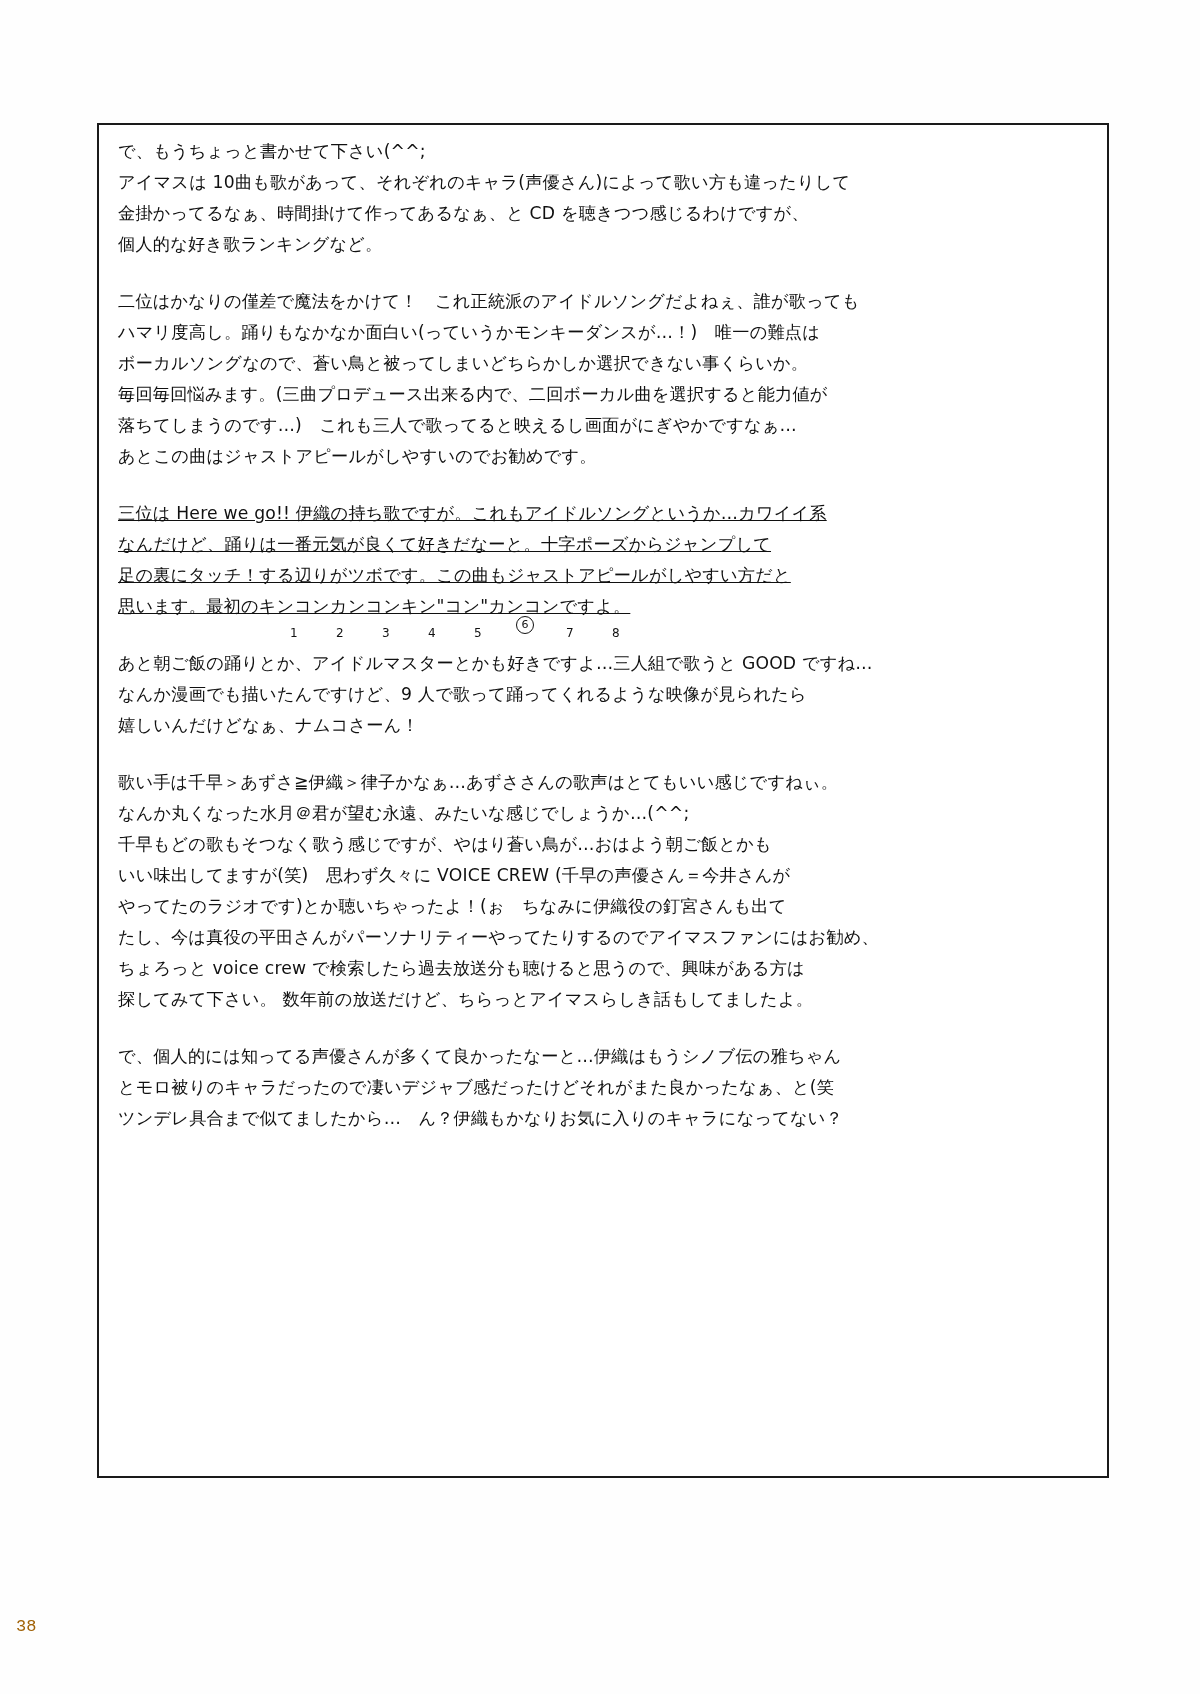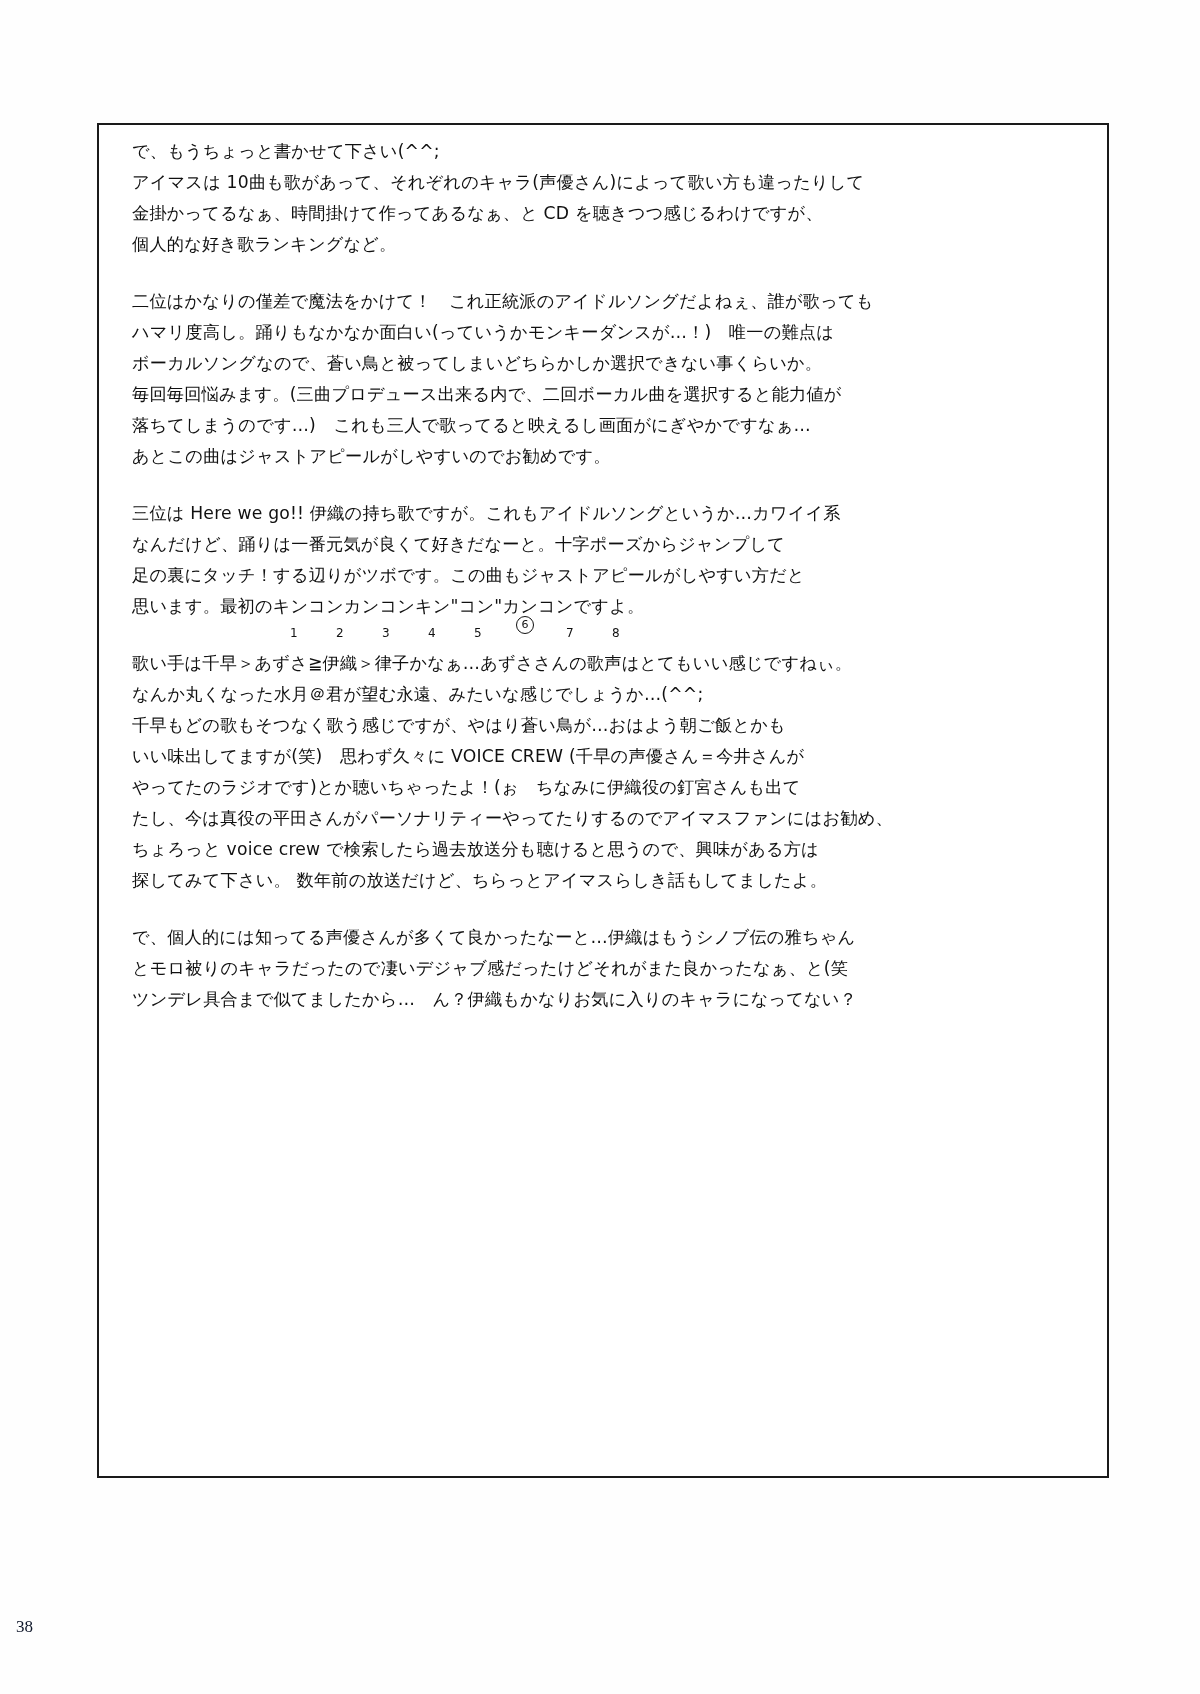--- a/index.html
+++ b/index.html
@@ -36,24 +36,24 @@
     position: absolute;
     left: 118px;
     top: 136px;
     width: 960px;
     font-size: 17.2px;
     line-height: 31px;
     letter-spacing: 0.2px;
     color: #101010;
   }
   .para {
-    margin: 0 0 26px 14px;
+    margin: 0 0 26px 0;
     white-space: pre-wrap;
   }
-  .para.tight { margin-bottom: 0; }
+  .para.tight { margin-bottom: 0; text-decoration: underline; }
   .numbers-row {
     position: relative;
     height: 26px;
     margin: -4px 0 4px 0;
     font-size: 12px;
     color: #111;
   }
   .numbers-row span {
     position: absolute;
     top: 0;
@@ -66,22 +66,22 @@
     line-height: 15px;
     text-align: center;
     top: -2px;
     font-size: 11px;
   }
   .page-number {
     position: absolute;
     left: 16px;
     top: 1617px;
     font-size: 17px;
-    color: #0f172a;
-    font-family: Liberation Serif, serif;
+    color: #a16207;
+    font-family: Liberation Mono, monospace;
   }
 </style>
 </head>
 <body>
 
 <div class="page">
   <div class="frame"></div>
 
   <div class="text-body">
     <p class="para">で、もうちょっと書かせて下さい(^^;
@@ -103,20 +103,23 @@
       <span style="left:172px;">1</span>
       <span style="left:218px;">2</span>
       <span style="left:264px;">3</span>
       <span style="left:310px;">4</span>
       <span style="left:356px;">5</span>
       <span class="circled" style="left:398px;">6</span>
       <span style="left:448px;">7</span>
       <span style="left:494px;">8</span>
     </div>
 
+    <p class="para">あと朝ご飯の踊りとか、アイドルマスターとかも好きですよ…三人組で歌うと GOOD ですね…
+なんか漫画でも描いたんですけど、9 人で歌って踊ってくれるような映像が見られたら
+嬉しいんだけどなぁ、ナムコさーん！</p>
     <p class="para">歌い手は千早＞あずさ≧伊織＞律子かなぁ…あずささんの歌声はとてもいい感じですねぃ。
 なんか丸くなった水月＠君が望む永遠、みたいな感じでしょうか…(^^;
 千早もどの歌もそつなく歌う感じですが、やはり蒼い鳥が…おはよう朝ご飯とかも
 いい味出してますが(笑)　思わず久々に VOICE CREW (千早の声優さん＝今井さんが
 やってたのラジオです)とか聴いちゃったよ！(ぉ　ちなみに伊織役の釘宮さんも出て
 たし、今は真役の平田さんがパーソナリティーやってたりするのでアイマスファンにはお勧め、
 ちょろっと voice crew で検索したら過去放送分も聴けると思うので、興味がある方は
 探してみて下さい。 数年前の放送だけど、ちらっとアイマスらしき話もしてましたよ。</p>
     <p class="para">で、個人的には知ってる声優さんが多くて良かったなーと…伊織はもうシノブ伝の雅ちゃん
 とモロ被りのキャラだったので凄いデジャブ感だったけどそれがまた良かったなぁ、と(笑

